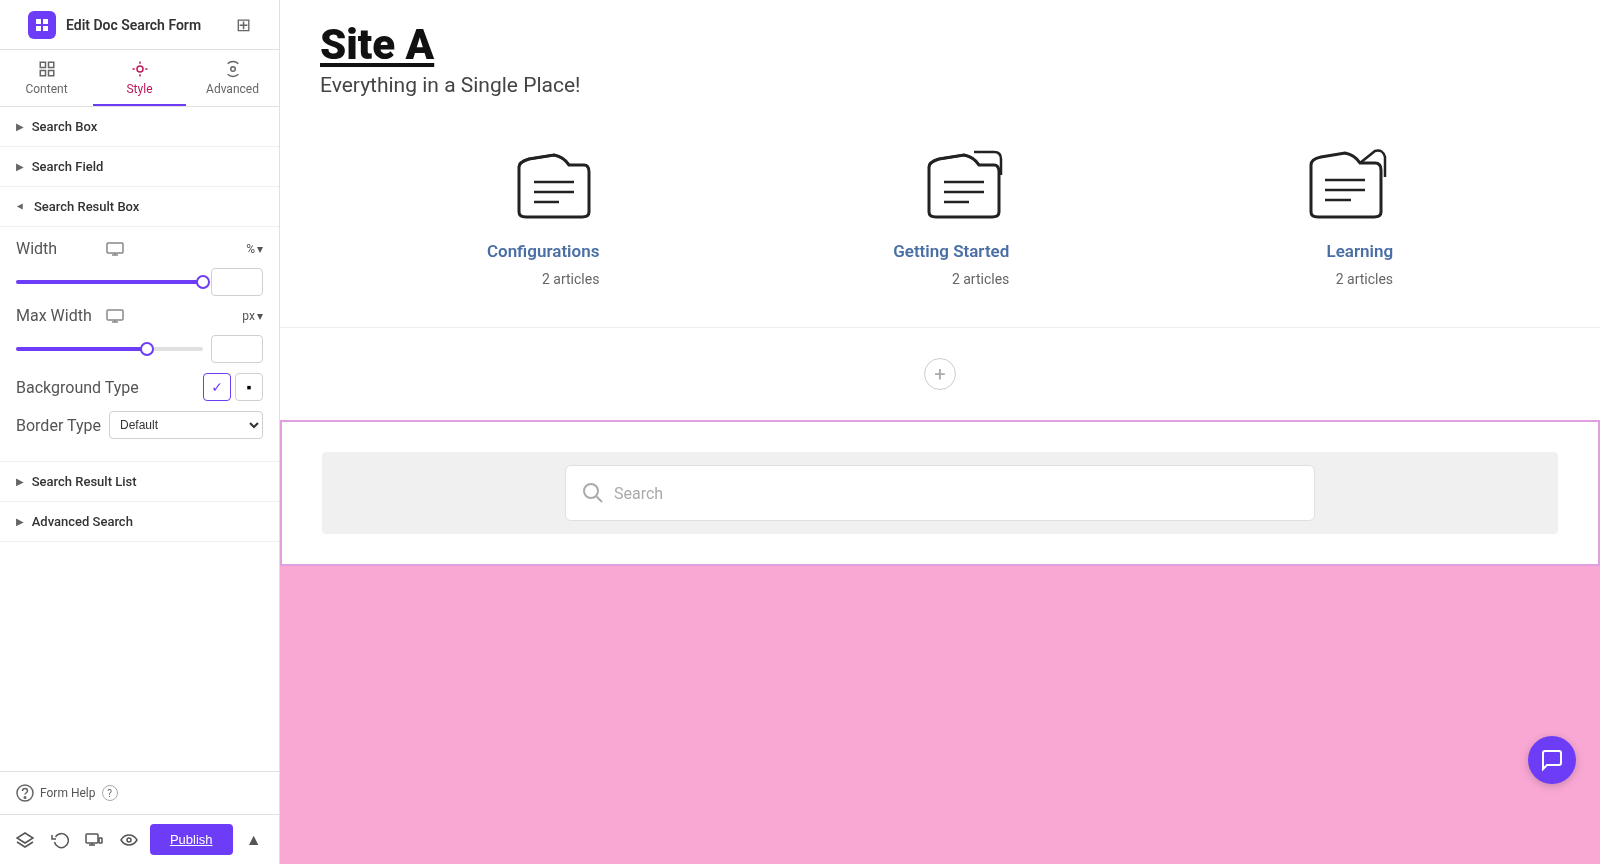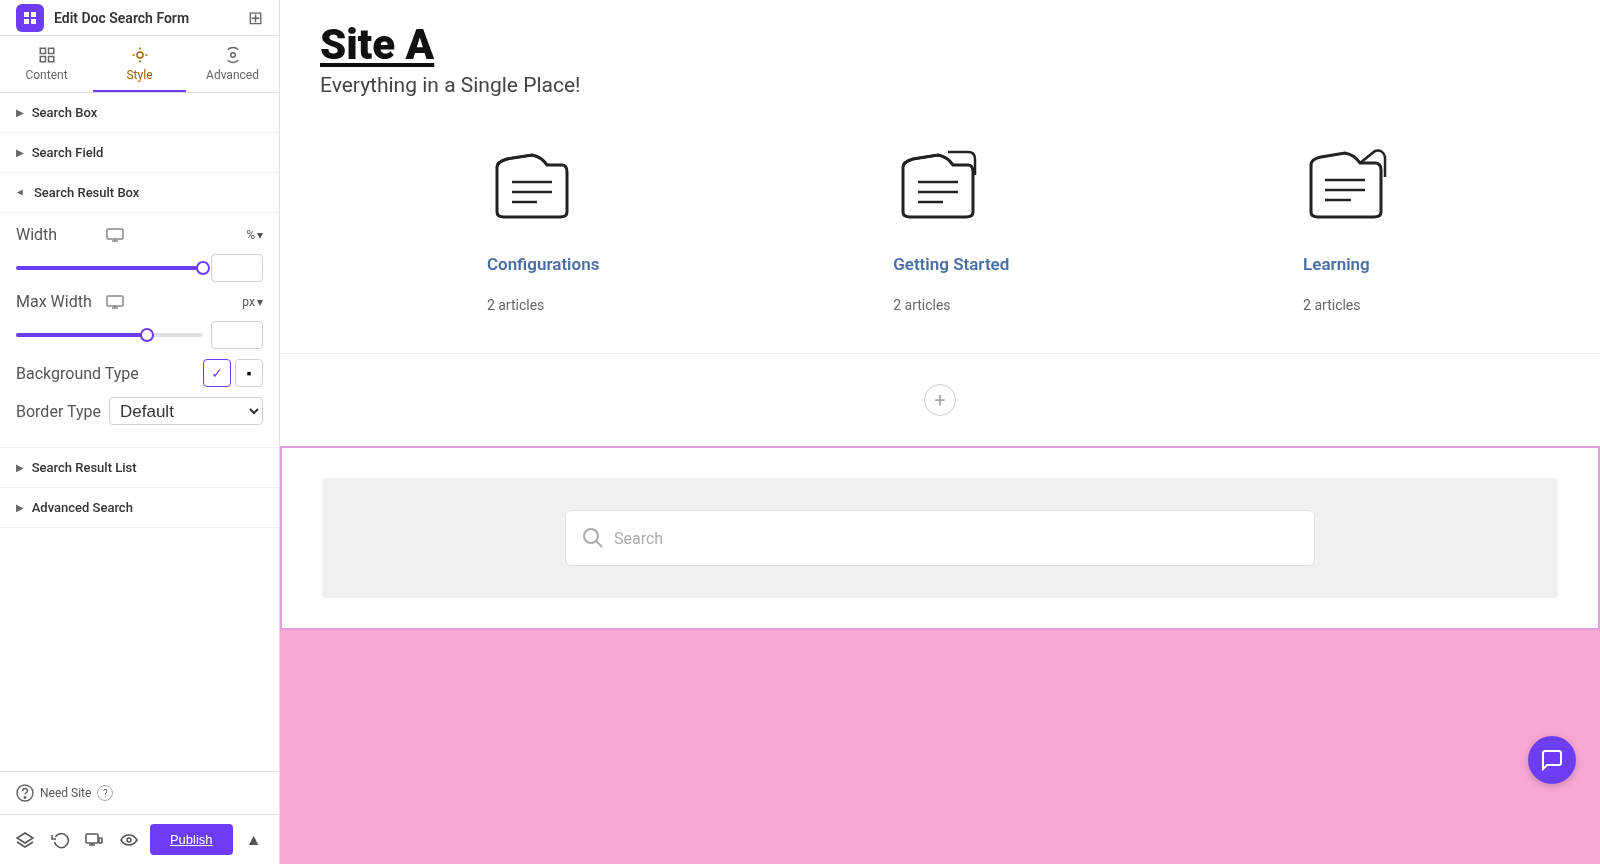--- a/index.html
+++ b/index.html
@@ -12,22 +12,22 @@
       background: #fff;
       border-right: 1px solid #e0e0e0;
       display: flex;
       flex-direction: column;
       height: 864px;
     }
 
     .panel-header {
       display: flex;
       align-items: center;
-      padding: 0 16px;
-      height: 36px;
+      padding: 0 28px;
+      height: 50px;
       border-bottom: 1px solid #e0e0e0;
       gap: 10px;
     }
     .panel-header-icon {
       width: 28px; height: 28px;
       background: #6c3cf7;
       border-radius: 6px;
       display: flex; align-items: center; justify-content: center;
     }
     .panel-header-icon svg { fill: #fff; }
@@ -45,21 +45,21 @@
       flex-direction: column;
       align-items: center;
       padding: 10px 17px 8px;
       cursor: pointer;
       font-size: 12px;
       color: #666;
       gap: 4px;
       border-bottom: 2px solid transparent;
     }
     .tab.active {
-      color: #a16207;
+      color: #be185d;
       border-bottom: 2px solid #6c3cf7;
     }
     .tab svg { width: 18px; height: 18px; }
 
     
     .panel-content {
       flex: 1;
       overflow-y: auto;
       padding: 0;
     }
@@ -165,21 +165,21 @@
       cursor: pointer;
       font-size: 14px;
     }
     .bg-btn.active { border-color: #6c3cf7; color: #6c3cf7; }
 
     .border-select {
       flex: 1;
       height: 28px;
       border: 1px solid #d0d0d0;
       border-radius: 4px;
-      font-size: 17px;
+      font-size: 12px;
       color: #333;
       padding: 0 6px;
       background: #fff;
       cursor: pointer;
     }
 
     
     .bottom-bar {
       border-top: 1px solid #e0e0e0;
       padding: 12px 16px;
@@ -261,22 +261,22 @@
       background: #fff;
       padding: 40px 80px;
       display: flex;
       justify-content: space-around;
       align-items: flex-start;
       gap: 40px;
     }
     .category-card {
       display: flex;
       flex-direction: column;
-      align-items: flex-start;
-      gap: 23px;
+      align-items: flex-end;
+      gap: 10px;
       cursor: pointer;
     }
     .category-icon svg {
       width: 90px; height: 80px;
     }
     .category-name {
       font-size: 17px;
       font-weight: 600;
       color: #4a6fa5;
     }
@@ -307,21 +307,21 @@
 
     .search-section {
       border: 2px solid #e0a0e0;
       margin: 0;
       padding: 30px 40px;
       background: #fff;
     }
     .search-box-wrapper {
       background: #f0f0f0;
       border-radius: 4px;
-      padding: 32px 40px;
+      padding: 13px 40px;
       display: flex;
       align-items: center;
       justify-content: center;
     }
     .search-input-box {
       width: 750px;
       max-width: 100%;
       height: 56px;
       background: #fff;
       border: 1px solid #e0e0e0;
@@ -491,21 +491,21 @@
 
   </div>
 
   <div class="bottom-bar">
     <div class="need-help">
       <svg width="18" height="18" viewBox="0 0 18 18" fill="none" stroke="#666" stroke-width="1.5">
           <circle cx="9" cy="9" r="8"></circle>
           <path d="M6.5 7c0-1.38 1.12-2.5 2.5-2.5s2.5 1.12 2.5 2.5c0 1.5-2.5 2-2.5 3.5"></path>
           <circle cx="9" cy="13.5" r="0.8" fill="#666"></circle>
         </svg>
-      <span>Need Site</span>
+      <span>Form Help</span>
       <span class="help-info">?</span>
     </div>
   </div>
 
   <div class="bottom-toolbar">
     <div class="tool-icon">
       <svg width="18" height="18" viewBox="0 0 18 18" fill="none" stroke="#555" stroke-width="1.5">
           <polygon points="9,2 17,7 9,12 1,7"></polygon>
           <polyline points="1,11 9,16 17,11"></polyline>
         </svg>

